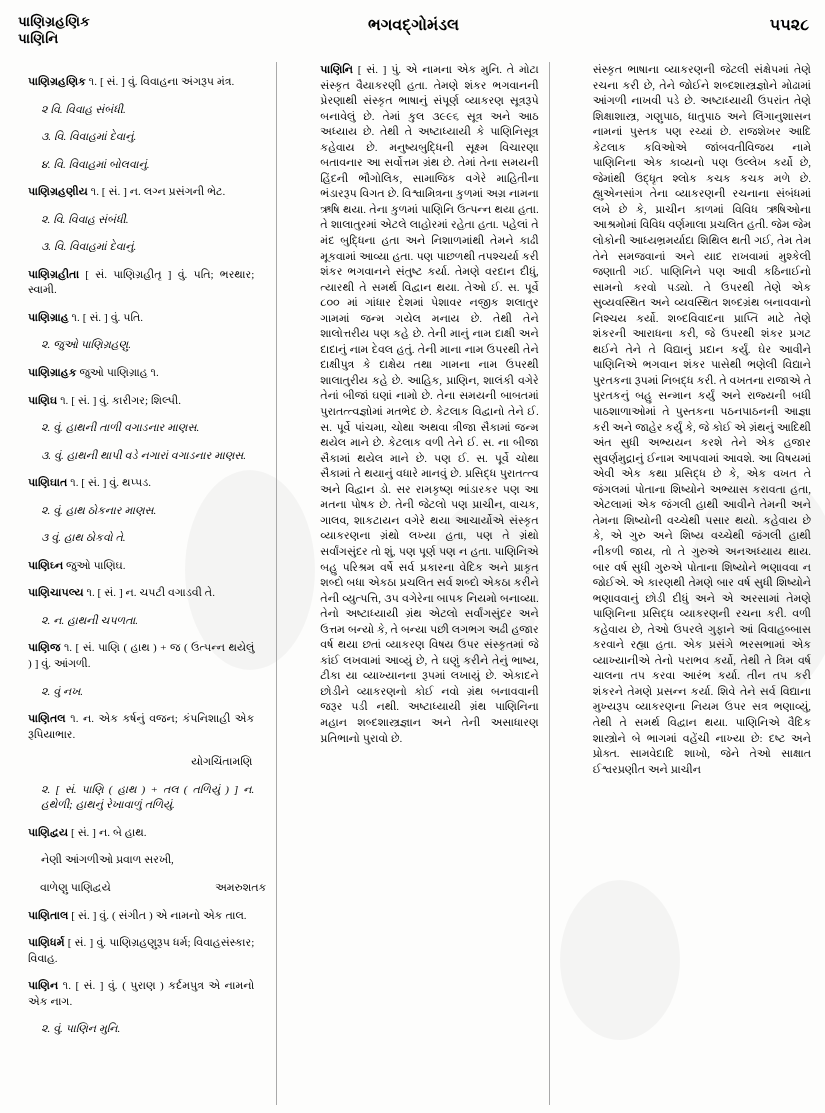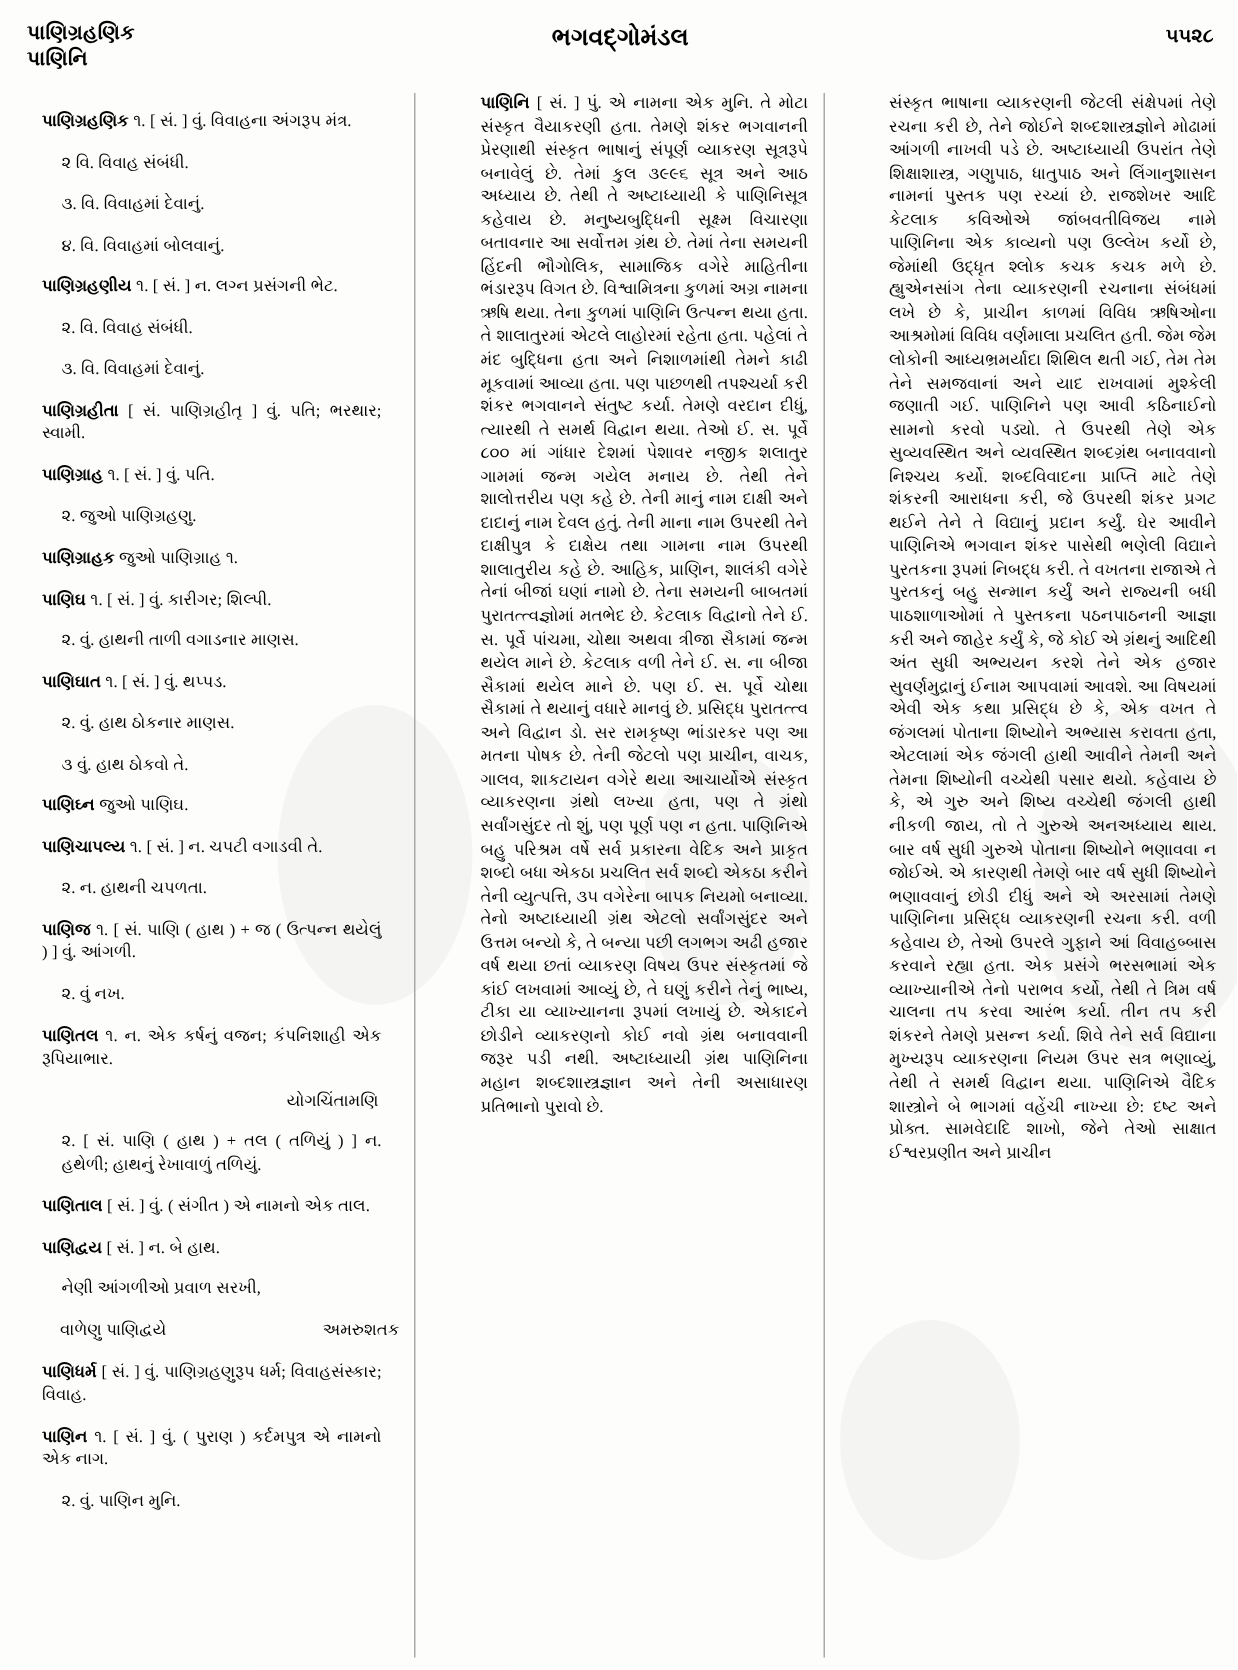--- a/index.html
+++ b/index.html
@@ -55,21 +55,21 @@
     top: 2px;
     text-align: center;
     font-weight: bold;
     font-size: 16px;
   }
   .hdr-right {
     position: absolute;
     right: 0;
     top: 2px;
     font-weight: bold;
-    font-size: 13px;
+    font-size: 16px;
     margin-left: 35px;
   }
 
   
   #columns {
     position: absolute;
     top: 62px;
     left: 16px;
     right: 14px;
     bottom: 8px;
@@ -104,20 +104,21 @@
     text-indent: 0;
     padding-left: 13px;
   }
   .entry > p.lead {
     padding-left: 0;
     text-indent: 0;
   }
   .sense {
     margin: 0;
     padding-left: 13px;
+    font-style: italic;
   }
   .headword {
     font-weight: bold;
   }
   .quote-line {
     display: block;
     padding-left: 24px;
   }
   .quote-attrib {
     display: block;
@@ -185,20 +186,21 @@
         <p class="sense">૨. જુઓ પાણિગ્રહણુ.</p>
       </div>
 
       <div class="entry">
         <p class="lead"><span class="headword">પાણિગ્રાહક</span> <span>જુઓ પાણિગ્રાહ ૧.</span></p>
       </div>
 
       <div class="entry">
         <p class="lead"><span class="headword">પાણિઘ</span> <span>૧. [ સં. ] વું. કારીગર; શિલ્પી.</span></p>
         <p class="sense">૨. વું. હાથની તાળી વગાડનાર માણસ.</p>
+        <p class="sense">૩. વું. હાથની થાપી વડે નગારાં વગાડનાર માણસ.</p>
       </div>
 
       <div class="entry">
         <p class="lead"><span class="headword">પાણિઘાત</span> <span>૧. [ સં. ] વું. થપ્પડ.</span></p>
         <p class="sense">૨. વું. હાથ ઠોકનાર માણસ.</p>
         <p class="sense">૩  વું. હાથ ઠોકવો તે.</p>
       </div>
 
       <div class="entry">
         <p class="lead"><span class="headword">પાણિઘ્ન</span> <span>જુઓ પાણિઘ.</span></p>
@@ -211,36 +213,36 @@
 
       <div class="entry">
         <p class="lead"><span class="headword">પાણિજ</span> <span>૧.  [ સં. પાણિ ( હાથ ) + જ ( ઉત્પન્ન થયેલું ) ] વું. આંગળી.</span></p>
         <p class="sense">૨. વું  નખ.</p>
       </div>
 
       <div class="entry">
         <p class="lead"><span class="headword">પાણિતલ</span> <span>૧. ન. એક કર્ષનું વજન; કંપનિશાહી એક રૂપિયાભાર.</span></p>
         <p class="quote-attrib">યોગચિંતામણિ</p>
         <p class="sense">૨. [ સં. પાણિ ( હાથ ) + તલ ( તળિયું ) ] ન. હથેળી; હાથનું રેખાવાળું તળિયું.</p>
-      </div>
-
-      <div class="entry">
-        <p class="lead"><span class="headword">પાણિતાલ</span> <span>[ સં. ] વું. ( સંગીત ) એ નામનો એક તાલ.</span></p>
       </div>
 
       <div class="entry">
         <p class="lead"><span class="headword">પાણિદ્વય</span> <span>[ સં. ] ન. બે હાથ.</span></p>
         <p class="quote-line">નેણી આંગળીઓ પ્રવાળ સરખી,</p>
         <div class="quote-split">
           <span>વાળેણુ પાણિદ્વયે</span>
           <span>અમરુશતક</span>
         </div>
       </div>
 
       <div class="entry">
+        <p class="lead"><span class="headword">પાણિતાલ</span> <span>[ સં. ] વું. ( સંગીત ) એ નામનો એક તાલ.</span></p>
+      </div>
+
+      <div class="entry">
         <p class="lead"><span class="headword">પાણિધર્મ</span> <span>[ સં. ] વું. પાણિગ્રહણુરૂપ ધર્મ; વિવાહસંસ્કાર; વિવાહ.</span></p>
       </div>
 
       <div class="entry">
         <p class="lead"><span class="headword">પાણિન</span> <span>૧. [ સં. ] વું. ( પુરાણ ) કર્દમપુત્ર એ નામનો એક નાગ.</span></p>
         <p class="sense">૨. વું. પાણિન મુનિ.</p>
       </div>
 
     </div>
 

